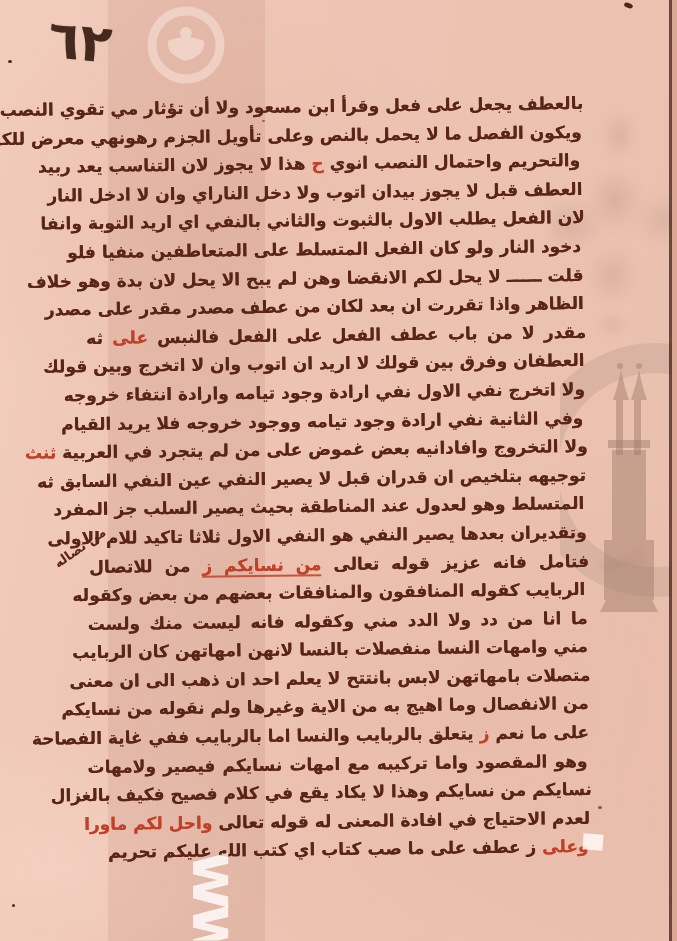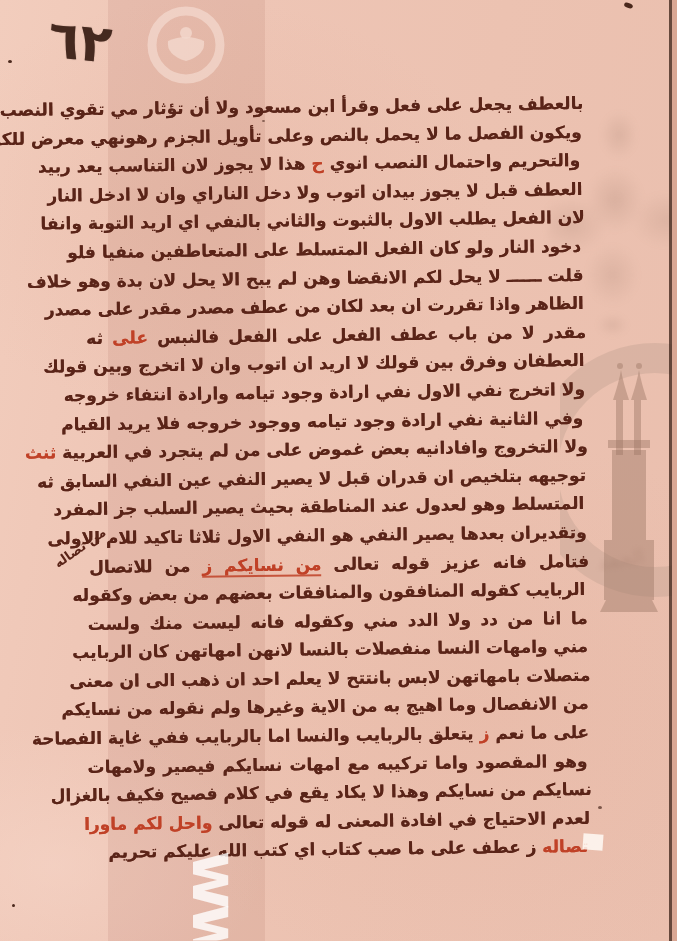--- a/index.html
+++ b/index.html
@@ -129,21 +129,21 @@
       <div class="ms-line"><span>فتامل فانه عزيز قوله تعالى </span><span class="red u">من نسايكم ز</span><span> من للاتصال</span></div>
       <div class="ms-line"><span>الربايب كقوله المنافقون والمنافقات بعضهم من بعض وكقوله</span></div>
       <div class="ms-line"><span>ما انا من دد ولا الدد مني وكقوله فانه ليست منك ولست</span></div>
       <div class="ms-line"><span>مني وامهات النسا منفصلات بالنسا لانهن امهاتهن كان الربايب</span></div>
       <div class="ms-line"><span>متصلات بامهاتهن لابس بانتتح لا يعلم احد ان ذهب الى ان معنى</span></div>
       <div class="ms-line"><span>من الانفصال وما اهيج به من الاية وغيرها ولم نقوله من نسايكم</span></div>
       <div class="ms-line"><span>على ما نعم </span><span class="red">ز</span><span> يتعلق بالربايب والنسا اما بالربايب ففي غاية الفصاحة</span></div>
       <div class="ms-line"><span>وهو المقصود واما تركيبه مع امهات نسايكم فيصير ولامهات</span></div>
       <div class="ms-line"><span>نسايكم من نسايكم وهذا لا يكاد يقع في كلام فصيح فكيف بالغزال</span></div>
       <div class="ms-line"><span>لعدم الاحتياج في افادة المعنى له قوله تعالى </span><span class="red">واحل لكم ماورا</span></div>
-      <div class="ms-line short"><span class="red">تصاله</span><span> ز عطف على ما صب كتاب اي كتب الله عليكم تحريم</span></div>
+      <div class="ms-line short"><span class="red">وعلى</span><span> ز عطف على ما صب كتاب اي كتب الله عليكم تحريم</span></div>
     </div>
 
   <div class="margin-note">من تصاله</div>
 
   <div class="wmark">ww</div>
 
 
   <div class="white-patch"></div>
   <div class="edge-line"></div>
   <div class="edge-strip"></div>

